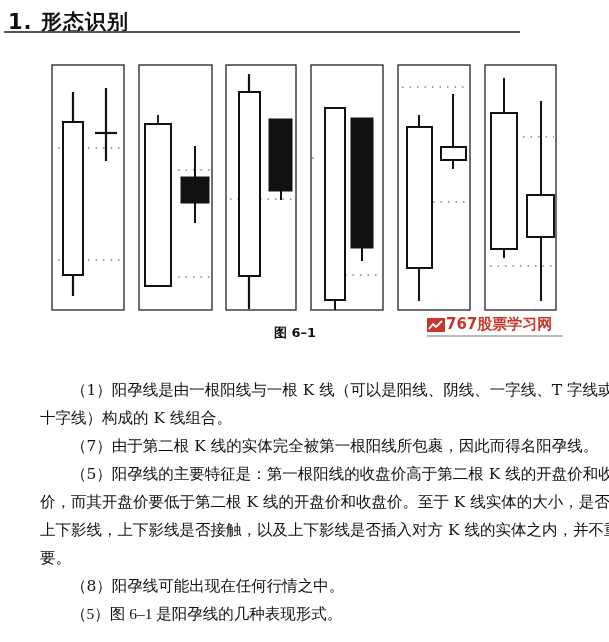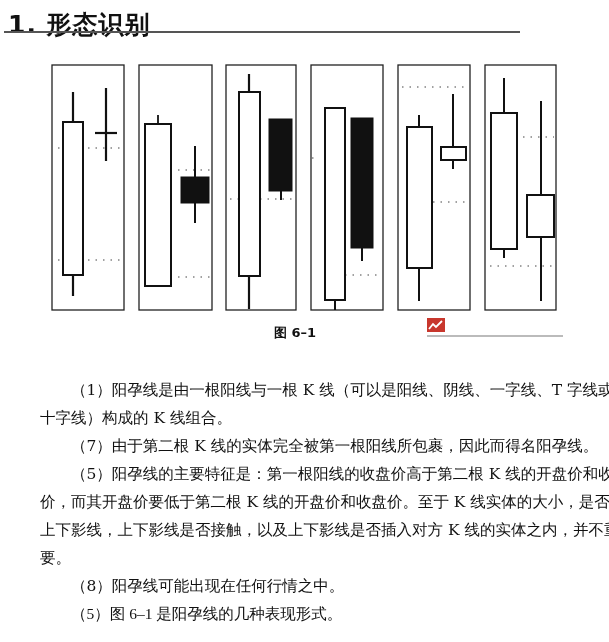--- a/index.html
+++ b/index.html
@@ -3,21 +3,21 @@
   <meta charset="utf-8">
   <style>
     html, body { margin: 0; padding: 0; background: #ffffff; }
     body {
       width: 609px; height: 642px; position: relative; overflow: hidden;
       font-family: "DejaVu Serif", "Liberation Serif", serif; color: #111;
     }
     .section-title {
       position: absolute; left: 8px; top: 8px;
       font-family: "DejaVu Sans", "Liberation Sans", sans-serif;
-      font-size: 25px; font-weight: bold; letter-spacing: 1px; color: #111;
+      font-size: 21px; font-weight: bold; letter-spacing: 1px; color: #111;
     }
     .title-rule {
       position: absolute; left: 4px; top: 31px; width: 516px; height: 2px; background: #555;
     }
     #figure { position: absolute; left: 0; top: 0; }
     .fig-caption {
       position: absolute; left: 274px; top: 324px;
       font-family: "DejaVu Sans", "Liberation Sans", sans-serif;
       font-size: 13px; font-weight: bold; color: #111; text-align: right;
     }
@@ -113,20 +113,21 @@
   </g>
 </svg>
 
 <div class="fig-caption">图 6–1</div>
 
 <div class="watermark">
   <svg class="wm-logo" viewBox="0 0 18 14">
     <rect x="0" y="0" width="18" height="14" fill="#c8372d"></rect>
     <polyline points="2,11 6,6 9,9 15,3" fill="none" stroke="#fff" stroke-width="1.8"></polyline>
   </svg>
+  <span class="wm-title">767股票学习网</span>
   <div class="wm-rule"></div>
 </div>
 
 <div class="para indent" style="top:376px;">（1）阳孕线是由一根阳线与一根 K 线（可以是阳线、阴线、一字线、T 字线或者十字线）构成的 K 线组合。</div>
 <div class="para indent" style="top:432px;">（7）由于第二根 K 线的实体完全被第一根阳线所包裹，因此而得名阳孕线。</div>
 <div class="para indent" style="top:460px;">（5）阳孕线的主要特征是：第一根阳线的收盘价高于第二根 K 线的开盘价和收盘价，而其开盘价要低于第二根 K 线的开盘价和收盘价。至于 K 线实体的大小，是否有上下影线，上下影线是否接触，以及上下影线是否插入对方 K 线的实体之内，并不重要。</div>
 <div class="para indent" style="top:572px;">（8）阳孕线可能出现在任何行情之中。</div>
 <div class="para indent" style="top:600px;font-family:Liberation Serif, serif;">（5）图 6–1 是阳孕线的几种表现形式。</div>
 
 </body></html>

